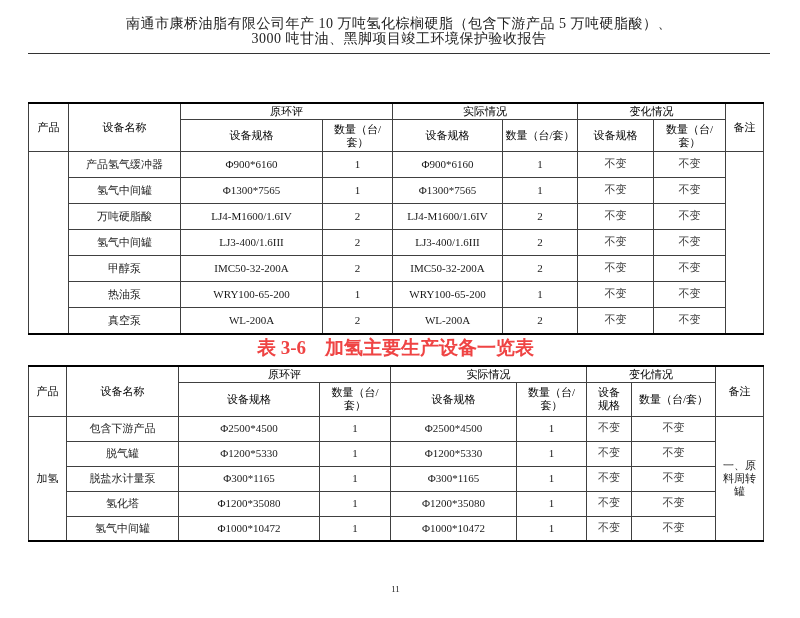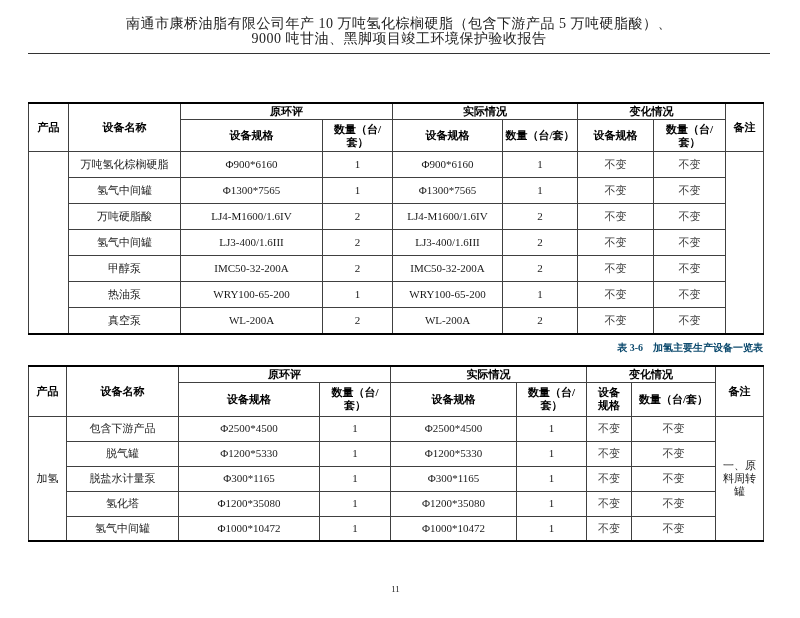--- a/index.html
+++ b/index.html
@@ -23,49 +23,49 @@
     border-top:2px solid #000; border-bottom:2px solid #000;
   }
   #table1 { margin-top:48px; }
   #table2 { margin-top:0; }
   .tbl th, .tbl td {
     border:1px solid #404040;
     font-size:11px; line-height:13px;
     text-align:center; vertical-align:middle;
     padding:1px 2px; overflow:hidden;
   }
-  .tbl th { font-weight:bold; color:#000;margin-left:6px; }
+  .tbl th { font-weight:normal; color:#000;margin-left:6px; }
   #table1 tr.grp { height:16px; }
   #table1 tr.sub { height:32px; }
   #table1 tbody tr { height:26px; }
   #table2 tr.grp { height:14px; }
   #table2 tr.sub { height:34px; }
   #table2 tbody tr { height:25px; }
   
   #table2 tr.sub th:nth-child(5) { padding:1px 7px; }
-  .unchanged { color:#454545; }
+  .unchanged { color:#454545;font-family:Liberation Mono, monospace; }
   .remark-cell { line-height:26px; padding:1px 10px; }
   .product-cell { padding:1px 1px; }
 
   .caption {
-    width:735px; text-align:right; font-weight:bold;
-    font-size:10px; line-height:16px; margin:5px 0 9px 0; color:#0c4a6e;
+    width:735px; text-align:center; font-weight:bold;
+    font-size:19px; line-height:16px; margin:5px 0 9px 0; color:#ef4444;
   }
 
   .page-footer { width:735px; text-align:center; margin-top:36px; }
   .page-footer span { font-size:9px; color:#222; }
 </style>
 </head>
 <body>
 
 <div class="page">
 
   <div class="doc-header">
     <div>南通市康桥油脂有限公司年产 10 万吨氢化棕榈硬脂（包含下游产品 5 万吨硬脂酸）、</div>
-    <div>9000 吨甘油、黑脚项目竣工环境保护验收报告</div>
+    <div>3000 吨甘油、黑脚项目竣工环境保护验收报告</div>
   </div>
 
   <table class="tbl" id="table1">
       <colgroup>
         <col style="width: 40px;">
         <col style="width: 112px;">
         <col style="width: 142px;">
         <col style="width: 70px;">
         <col style="width: 110px;">
         <col style="width: 75px;">
@@ -87,21 +87,21 @@
           <th>数量（台/套）</th>
           <th>设备规格</th>
           <th>数量（台/套）</th>
           <th>设备规格</th>
           <th>数量（台/套）</th>
         </tr>
       </thead>
       <tbody>
         <tr>
           <td rowspan="7" class="product-cell"></td>
-          <td>万吨氢化棕榈硬脂</td>
+          <td>产品氢气缓冲器</td>
           <td>Φ900*6160</td>
           <td>1</td>
           <td>Φ900*6160</td>
           <td>1</td>
           <td class="unchanged">不变</td>
           <td class="unchanged">不变</td>
           <td rowspan="7" class="remark-cell"></td>
         </tr>
         <tr>
           <td>氢气中间罐</td>

